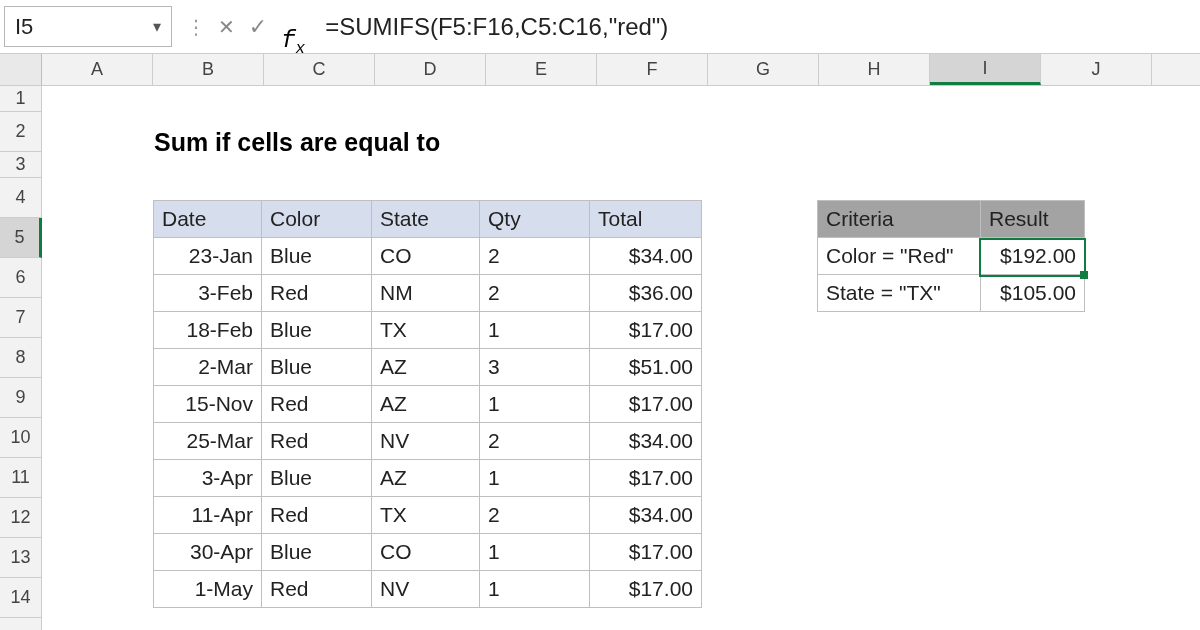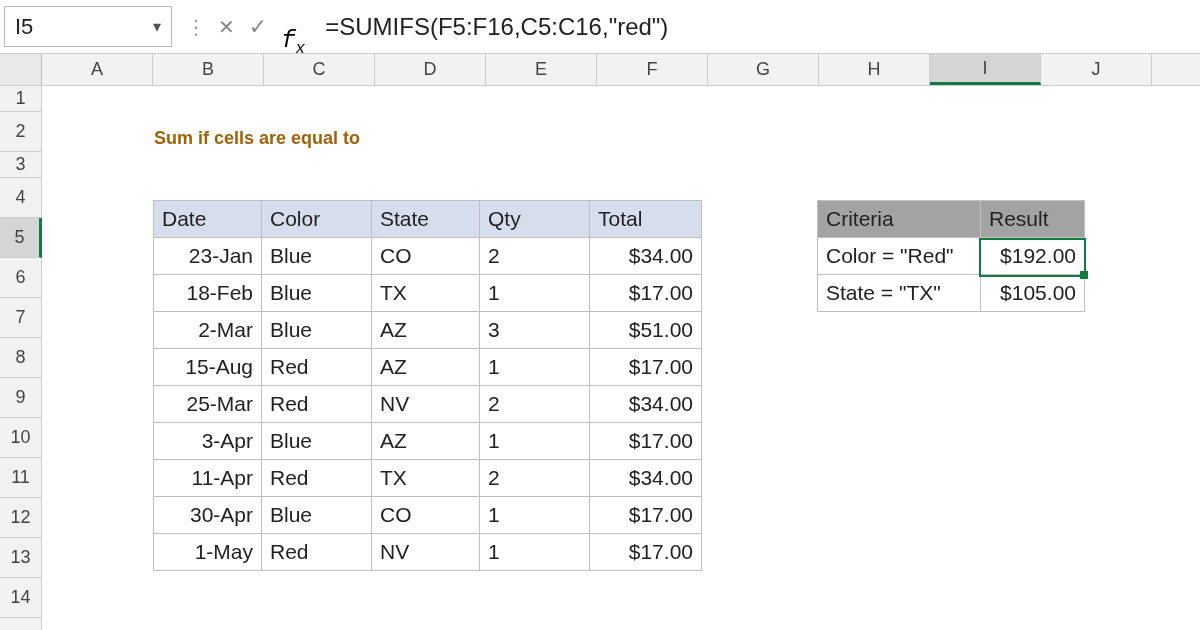--- a/index.html
+++ b/index.html
@@ -28,21 +28,21 @@
   .gridbody { display: flex; }
   .rowhdr { width: 42px; background: #f2f2f2; }
   .rowhdr div { height: 34px; display:flex; align-items:center; justify-content:center; border-bottom: 1px solid #ccc; border-right:1px solid #ccc; font-size: 18px; color: #444; }
   .rowhdr div.tall { height: 40px; }
   .rowhdr div.short { height: 26px; }
   .rowhdr .active { background: #d5d5d5; border-right: 3px solid #107c41; }
 
   .sheet { position: relative; flex:1; }
   .cells { position: relative; width: 1110px; height: 560px; }
 
-  .title { position:absolute; left: 112px; top: 42px; font-size: 18px; font-weight: 600; color: #a16207; }
+  .title { position:absolute; left: 112px; top: 42px; font-size: 25px; font-weight: 600; color: #000000; }
 
   
   .tbl { position: absolute; border-collapse: collapse; font-size: 21px; }
   .tbl th, .tbl td { border: 1px solid #bfbfbf; height: 37px; padding: 0 8px; }
   .tbl th { background: #d6deee; font-weight: 400; text-align: left; }
   .tbl .num { text-align: right; }
   .tbl .left { text-align: left; }
 
   #main-table { left: 111px; top: 114px; }
   #main-table th.date, #main-table td.date { width: 108px; }
@@ -129,35 +129,42 @@
           <th class="total">Total</th>
         </tr>
         <tr>
                 <td class="date num">23-Jan</td>
                 <td class="color left">Blue</td>
                 <td class="state left">CO</td>
                 <td class="qty left">2</td>
                 <td class="total num">$34.00</td>
               </tr>
         <tr>
+                <td class="date num">3-Feb</td>
+                <td class="color left">Red</td>
+                <td class="state left">NM</td>
+                <td class="qty left">2</td>
+                <td class="total num">$36.00</td>
+              </tr>
+        <tr>
                 <td class="date num">18-Feb</td>
                 <td class="color left">Blue</td>
                 <td class="state left">TX</td>
                 <td class="qty left">1</td>
                 <td class="total num">$17.00</td>
               </tr>
         <tr>
                 <td class="date num">2-Mar</td>
                 <td class="color left">Blue</td>
                 <td class="state left">AZ</td>
                 <td class="qty left">3</td>
                 <td class="total num">$51.00</td>
               </tr>
         <tr>
-                <td class="date num">15-Aug</td>
+                <td class="date num">15-Nov</td>
                 <td class="color left">Red</td>
                 <td class="state left">AZ</td>
                 <td class="qty left">1</td>
                 <td class="total num">$17.00</td>
               </tr>
         <tr>
                 <td class="date num">25-Mar</td>
                 <td class="color left">Red</td>
                 <td class="state left">NV</td>
                 <td class="qty left">2</td>

